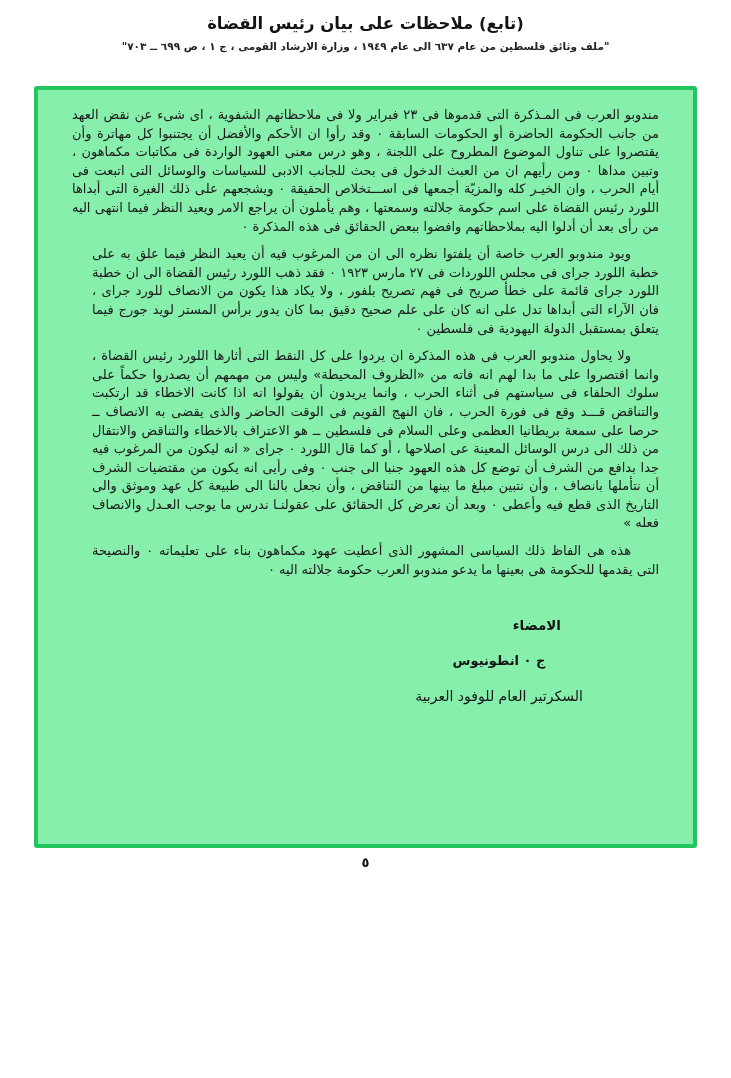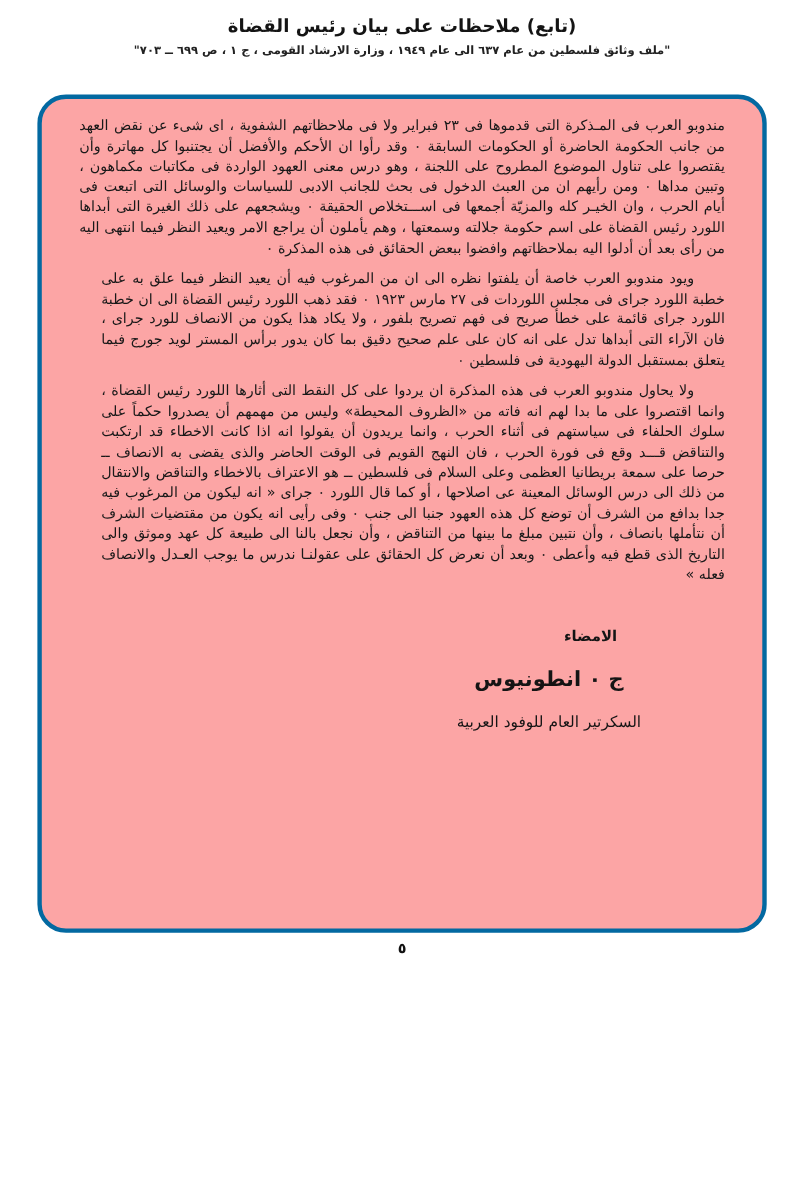--- a/index.html
+++ b/index.html
@@ -32,25 +32,25 @@
     font-size: 10.5px;
     font-weight: bold;
     color: #222222;
   }
   .green-box {
     position: absolute;
     top: 86px;
     left: 34px;
     right: 34px;
     bottom: 26px;
-    border: 4px solid #0369a1;
-    border-radius: 26px;
+    border: 4px solid #22c55e;
+    border-radius: 3px;
     box-sizing: border-box;
     padding: 16px 34px 0 34px;
-    background: #fca5a5;
+    background: #86efac;
   }
   .para {
     margin: 0 0 9px 0;
     font-size: 13px;
     line-height: 18.6px;
     text-align: justify;
     text-align-last: right;
     color: #181818;
     font-weight: 500;
   }
@@ -66,21 +66,21 @@
   }
   .sig-label {
     font-size: 13.5px;
     font-weight: bold;
     text-align: right;
     margin-bottom: 20px;
     padding-right: 38px;
     margin-top: 33px;
   }
   .sig-name {
-    font-size: 19px;
+    font-size: 13px;
     font-weight: bold;
     margin-bottom: 20px;
   }
   .sig-title {
     font-size: 14px;
     font-weight: normal;
   }
   .page-number {
     position: absolute;
     bottom: 4px;
@@ -99,20 +99,21 @@
 
   <header class="doc-header">
     <h1 class="doc-title">(تابع) ملاحظات على بيان رئيس القضاة</h1>
     <div class="doc-citation">"ملف وثائق فلسطين من عام ٦٣٧ الى عام ١٩٤٩ ، وزارة الارشاد القومى ، ج ١ ، ص ٦٩٩ ــ ٧٠٣"</div>
   </header>
 
   <div class="green-box">
     <p class="para">مندوبو العرب فى المـذكرة التى قدموها فى ٢٣ فبراير ولا فى ملاحظاتهم الشفوية ، اى شىء عن نقض العهد من جانب الحكومة الحاضرة أو الحكومات السابقة ٠ وقد رأوا ان الأحكم والأفضل أن يجتنبوا كل مهاترة وأن يقتصروا على تناول الموضوع المطروح على اللجنة ، وهو درس معنى العهود الواردة فى مكاتبات مكماهون ، وتبين مداها ٠ ومن رأيهم ان من العبث الدخول فى بحث للجانب الادبى للسياسات والوسائل التى اتبعت فى أيام الحرب ، وان الخيـر كله والمزيّة أجمعها فى اســـتخلاص الحقيقة ٠ ويشجعهم على ذلك الغيرة التى أبداها اللورد رئيس القضاة على اسم حكومة جلالته وسمعتها ، وهم يأملون أن يراجع الامر ويعيد النظر فيما انتهى اليه من رأى بعد أن أدلوا اليه بملاحظاتهم وافضوا ببعض الحقائق فى هذه المذكرة ٠</p>
     <p class="para indent">ويود مندوبو العرب خاصة أن يلفتوا نظره الى ان من المرغوب فيه أن يعيد النظر فيما علق به على خطبة اللورد جراى فى مجلس اللوردات فى ٢٧ مارس ١٩٢٣ ٠ فقد ذهب اللورد رئيس القضاة الى ان خطبة اللورد جراى قائمة على خطأ صريح فى فهم تصريح بلفور ، ولا يكاد هذا يكون من الانصاف للورد جراى ، فان الآراء التى أبداها تدل على انه كان على علم صحيح دقيق بما كان يدور برأس المستر لويد جورج فيما يتعلق بمستقبل الدولة اليهودية فى فلسطين ٠</p>
     <p class="para indent">ولا يحاول مندوبو العرب فى هذه المذكرة ان يردوا على كل النقط التى أثارها اللورد رئيس القضاة ، وانما اقتصروا على ما بدا لهم انه فاته من «الظروف المحيطة» وليس من مهمهم أن يصدروا حكماً على سلوك الحلفاء فى سياستهم فى أثناء الحرب ، وانما يريدون أن يقولوا انه اذا كانت الاخطاء قد ارتكبت والتناقض قـــد وقع فى فورة الحرب ، فان النهج القويم فى الوقت الحاضر والذى يقضى به الانصاف ــ حرصا على سمعة بريطانيا العظمى وعلى السلام فى فلسطين ــ هو الاعتراف بالاخطاء والتناقض والانتقال من ذلك الى درس الوسائل المعينة عى اصلاحها ، أو كما قال اللورد ٠ جراى « انه ليكون من المرغوب فيه جدا بدافع من الشرف أن توضع كل هذه العهود جنبا الى جنب ٠ وفى رأيى انه يكون من مقتضيات الشرف أن نتأملها بانصاف ، وأن نتبين مبلغ ما بينها من التناقض ، وأن نجعل بالنا الى طبيعة كل عهد وموثق والى التاريخ الذى قطع فيه وأعطى ٠ وبعد أن نعرض كل الحقائق على عقولنـا ندرس ما يوجب العـدل والانصاف فعله »</p>
+    <p class="para indent">هذه هى الفاظ ذلك السياسى المشهور الذى أعطيت عهود مكماهون بناء على تعليماته ٠ والنصيحة التى يقدمها للحكومة هى بعينها ما يدعو مندوبو العرب حكومة جلالته اليه ٠</p>
 
     <div class="signature">
       <div class="sig-label">الامضاء</div>
       <div class="sig-name">ج ٠ انطونيوس</div>
       <div class="sig-title">السكرتير العام للوفود العربية</div>
     </div>
   </div>
 
   <div class="page-number">٥</div>
 

